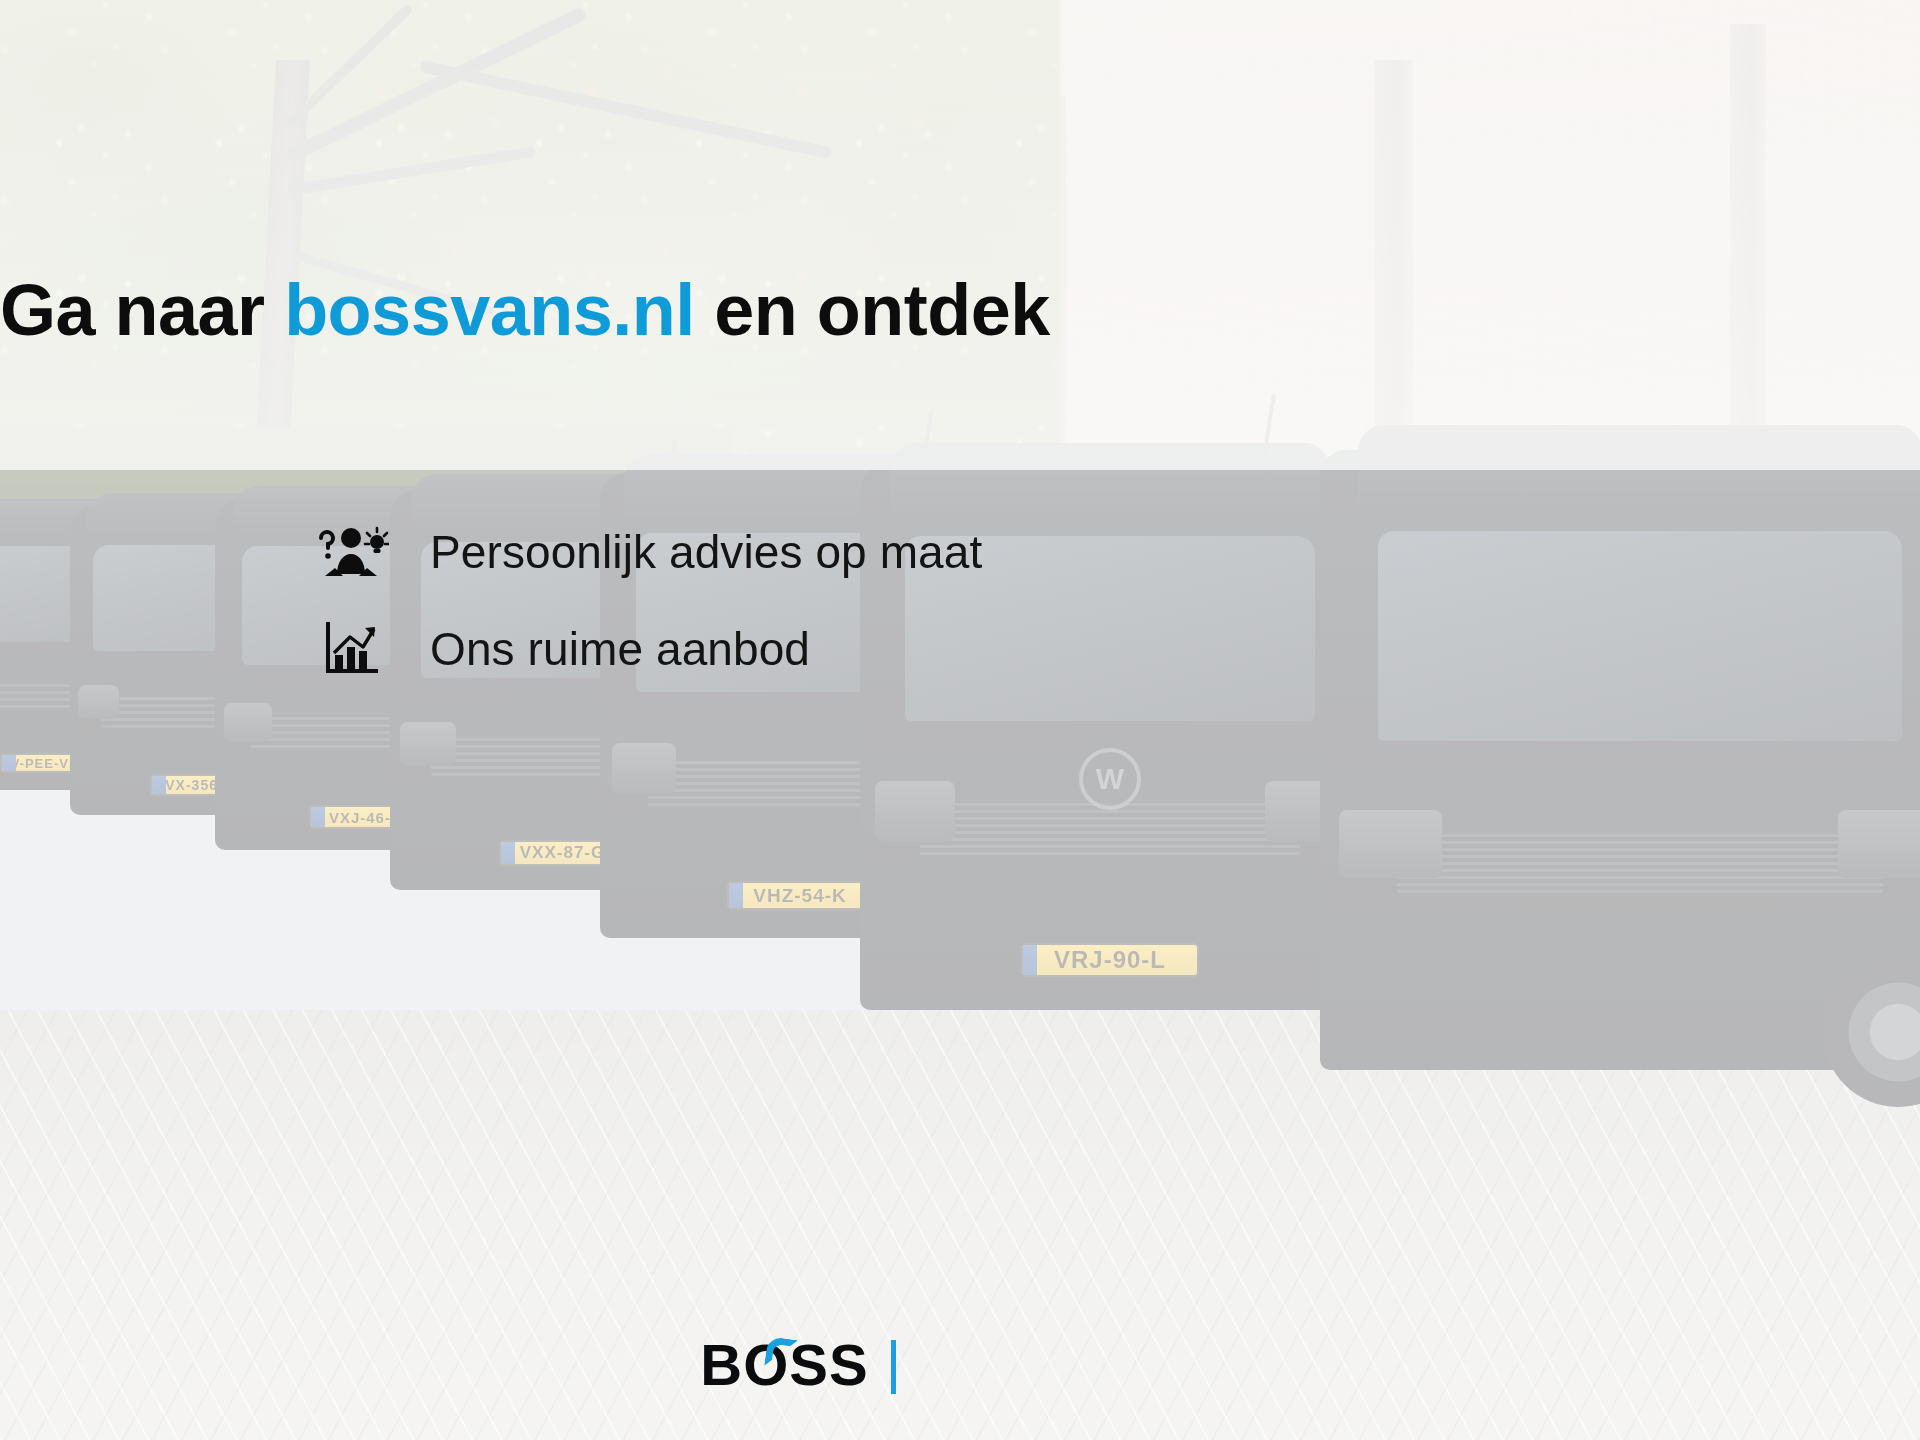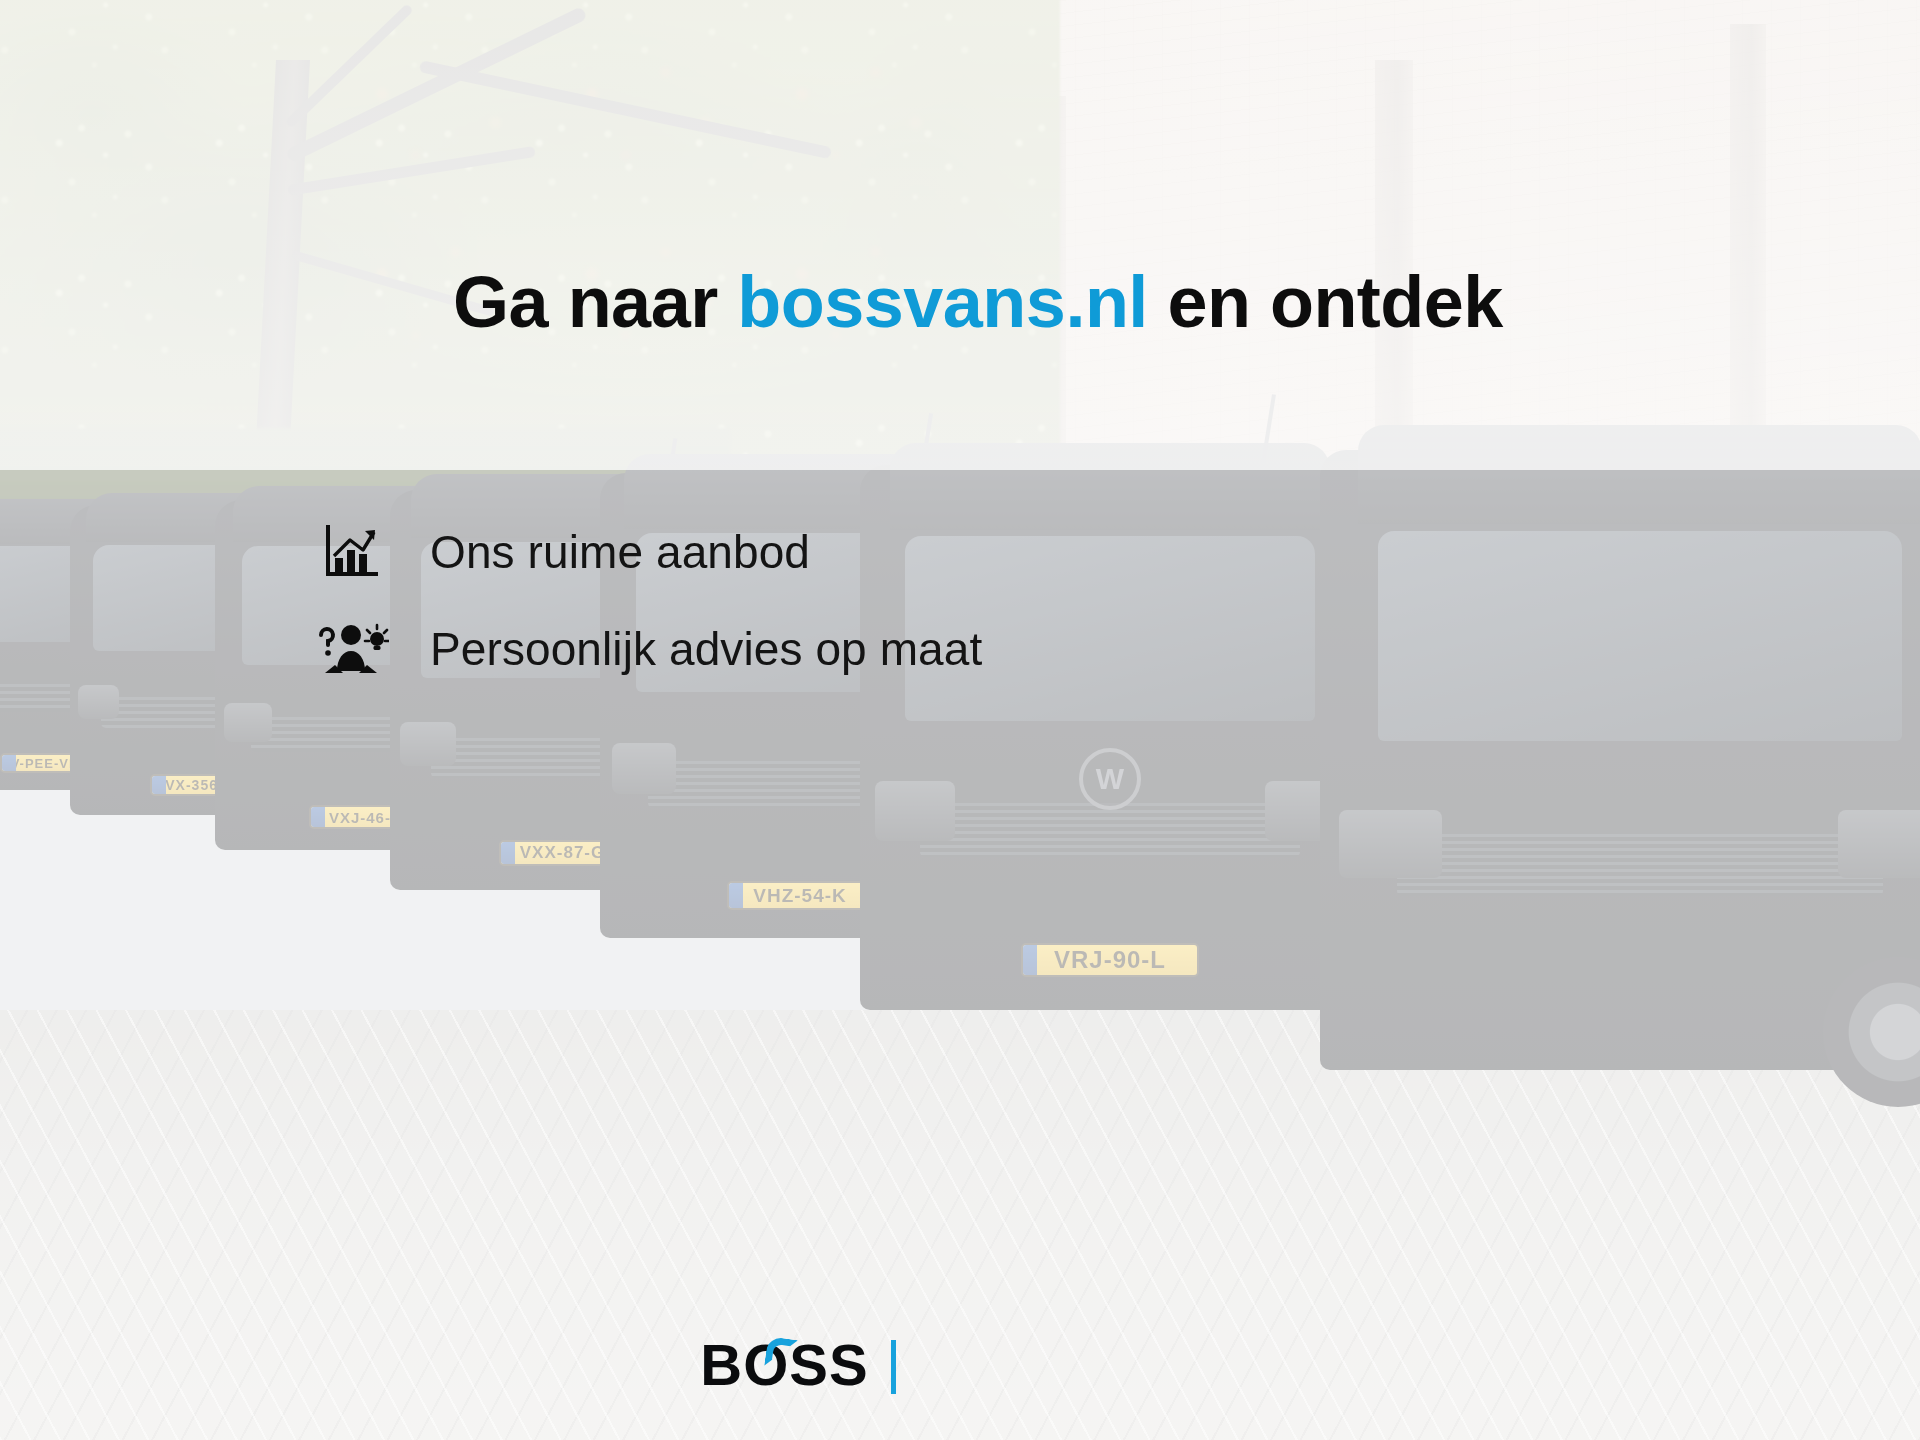--- a/index.html
+++ b/index.html
@@ -202,26 +202,24 @@
   }
   .wash-top {
     position:absolute; left:0; top:0; width:1920px; height:470px;
     background:linear-gradient(180deg, rgba(255,255,255,.62), rgba(255,255,255,.74));
   }
 
   
   .content { position:absolute; inset:0; }
 
   .headline {
-    position:absolute; left:0; top:262px; width:1920px;
-    text-align:center;
+    position:absolute; left:0; top:270px; width:1920px;
     font-size:72px; font-weight:bold; color:#0d0d0d;
     letter-spacing:-.5px; line-height:1.12;
     white-space:nowrap;
-    padding-left:36px;
   }
   .headline .brand { color:#0f9bd7; }
 
   .features {
     position:absolute; left:306px; top:503px; width:1300px;
   }
   .feature {
     display:flex; align-items:center;
     height:97px;
   }
@@ -369,57 +367,57 @@
   <div class="wash"></div>
   <div class="wash-top"></div>
 
   <div class="content">
 
     <div class="headline">
       <span>Ga naar </span><span class="brand">bossvans.nl</span><span> en ontdek</span>
     </div>
 
     <div class="features">
+
+      <div class="feature">
+        <span class="ico">
+          <svg width="74" height="56" viewBox="0 0 74 56" fill="none">
+
+            <path d="M6 14 a6 6 0 1 1 7 6 v4" stroke="#0d0d0d" stroke-width="4" fill="none" stroke-linecap="round"></path>
+            <circle cx="13" cy="32" r="2.8" fill="#0d0d0d"></circle>
+
+            <circle cx="36" cy="14" r="10" fill="#0d0d0d"></circle>
+
+            <path d="M22 50 c0-12 6-20 14-20 s14 8 14 20 z" fill="#0d0d0d"></path>
+
+            <path d="M20 44 L10 52 H28 Z" fill="#0d0d0d"></path>
+            <path d="M52 44 L62 52 H44 Z" fill="#0d0d0d"></path>
+
+            <circle cx="62" cy="18" r="7" fill="#0d0d0d"></circle>
+            <rect x="58.5" y="25" width="7" height="4" rx="1.4" fill="#0d0d0d"></rect>
+            <path d="M62 4 V8 M72 9 L69 12 M52 9 L55 12 M74 20 H70 M50 20 H54" stroke="#0d0d0d" stroke-width="2.6" stroke-linecap="round"></path>
+          </svg>
+        </span>
+        <span class="txt">Persoonlijk advies op maat</span>
+      </div>
 
       <div class="feature">
         <span class="ico">
           <svg width="58" height="56" viewBox="0 0 58 56" fill="none">
             <path d="M5 3 V50 H53" stroke="#0d0d0d" stroke-width="4" stroke-linecap="square"></path>
             <rect x="12" y="34" width="8" height="14" fill="#0d0d0d"></rect>
             <rect x="24" y="26" width="8" height="22" fill="#0d0d0d"></rect>
             <rect x="36" y="30" width="8" height="18" fill="#0d0d0d"></rect>
             <path d="M11 32 L27 16 L40 26 L51 8" stroke="#0d0d0d" stroke-width="3.4" fill="none" stroke-linejoin="round"></path>
             <path d="M42 7 L52 6 L51 16 Z" fill="#0d0d0d"></path>
           </svg>
         </span>
         <span class="txt">Ons ruime aanbod</span>
       </div>
 
-      <div class="feature">
-        <span class="ico">
-          <svg width="74" height="56" viewBox="0 0 74 56" fill="none">
-
-            <path d="M6 14 a6 6 0 1 1 7 6 v4" stroke="#0d0d0d" stroke-width="4" fill="none" stroke-linecap="round"></path>
-            <circle cx="13" cy="32" r="2.8" fill="#0d0d0d"></circle>
-
-            <circle cx="36" cy="14" r="10" fill="#0d0d0d"></circle>
-
-            <path d="M22 50 c0-12 6-20 14-20 s14 8 14 20 z" fill="#0d0d0d"></path>
-
-            <path d="M20 44 L10 52 H28 Z" fill="#0d0d0d"></path>
-            <path d="M52 44 L62 52 H44 Z" fill="#0d0d0d"></path>
-
-            <circle cx="62" cy="18" r="7" fill="#0d0d0d"></circle>
-            <rect x="58.5" y="25" width="7" height="4" rx="1.4" fill="#0d0d0d"></rect>
-            <path d="M62 4 V8 M72 9 L69 12 M52 9 L55 12 M74 20 H70 M50 20 H54" stroke="#0d0d0d" stroke-width="2.6" stroke-linecap="round"></path>
-          </svg>
-        </span>
-        <span class="txt">Persoonlijk advies op maat</span>
-      </div>
-
 
     </div>
 
     <div class="logo">
       <span class="boss">
         <span>BOSS</span>
         <span class="o-accent"></span>
       </span>
       <span class="divider"></span>
 

